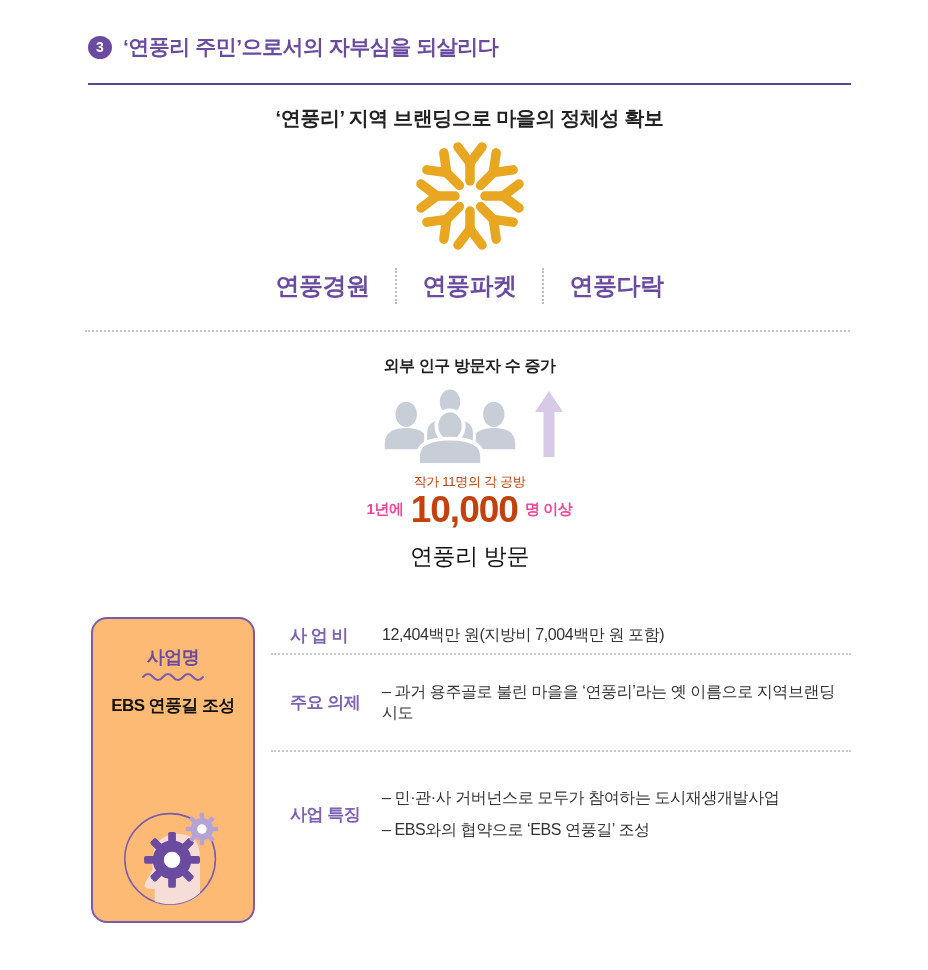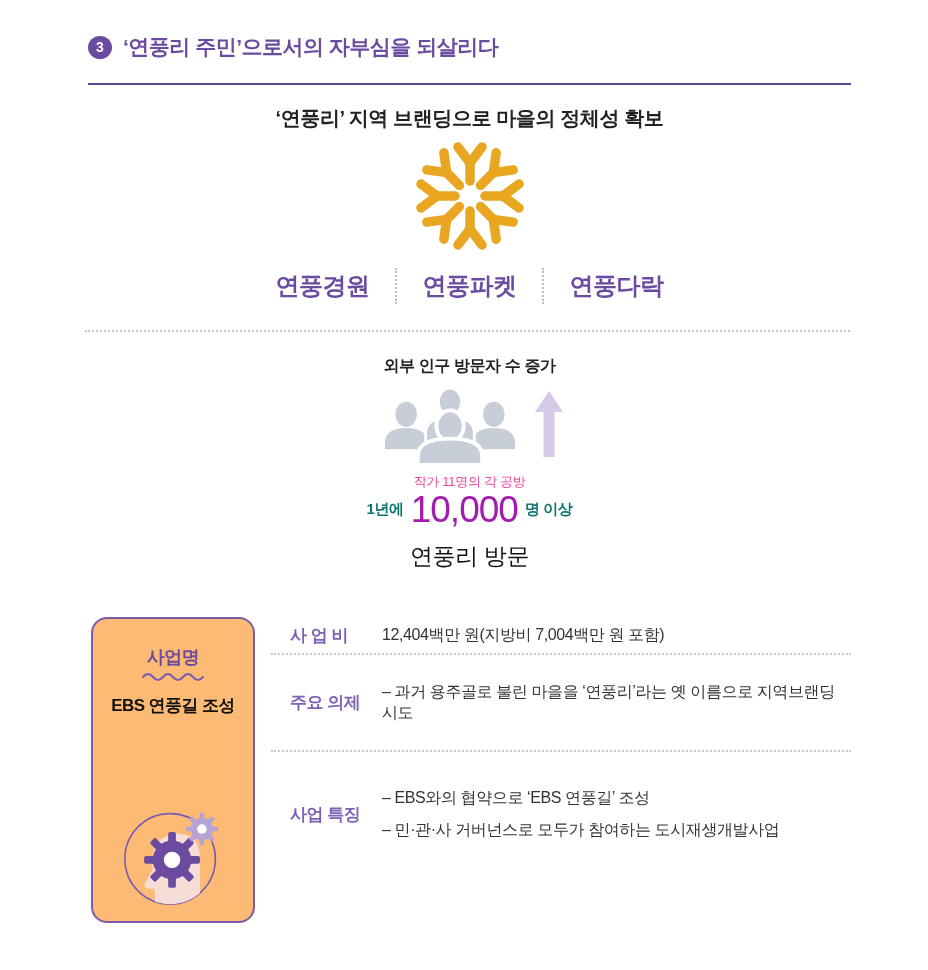--- a/index.html
+++ b/index.html
@@ -28,24 +28,24 @@
   .logo-wrap { top:134px; display:flex; justify-content:center; }
 
   .brands { top:268px; display:flex; justify-content:center; align-items:center; }
   .brand { width:145px; font-size:24px; font-weight:bold; color:#6a4b9f; letter-spacing:-0.5px; text-align:center; }
   .vsep { width:0; height:36px; border-left:2px dotted #bdbdbd; }
 
   .dotted-rule { position:absolute; top:330px; left:85px; right:78px; border-top:2px dotted #c6c6c6; }
 
   .visitors-caption { top:356px; font-size:16px; font-weight:bold; color:#222; letter-spacing:-0.4px; }
   .vis-graphic { top:386px; display:flex; justify-content:center; align-items:flex-start; gap:12px; }
-  .vis-note { top:473px; font-size:13px; color:#ec4899; letter-spacing:-0.3px; }
+  .vis-note { top:473px; font-size:13px; color:#c2410c; letter-spacing:-0.3px; }
   .stat-line { top:491px; display:flex; justify-content:center; align-items:center; gap:7px; }
-  .stat-side { font-size:15px; font-weight:bold; color:#0f766e; letter-spacing:-0.4px; }
-  .stat-big { font-size:37px; font-weight:normal; color:#a21caf; letter-spacing:-1px; line-height:1; }
+  .stat-side { font-size:15px; font-weight:bold; color:#ec4899; letter-spacing:-0.4px; }
+  .stat-big { font-size:37px; font-weight:bold; color:#c2410c; letter-spacing:-1px; line-height:1; }
   .stat-caption { top:541px; font-size:23px; font-weight:normal; color:#111; letter-spacing:-0.4px; }
 
   
   .project-card {
     position:absolute; left:91px; top:617px; width:164px; height:306px;
     border:2px solid #7a5caf; border-radius:16px; background:#fdba74; text-align:center;
   }
   .badge { display:block; margin-top:26px; font-size:18px; font-weight:bold; color:#6a4b9f; letter-spacing:-0.5px; }
   .wavy { display:block; margin:3px auto 0; }
   .project-name { margin-top:13px; font-size:17px; font-weight:bold; color:#111; letter-spacing:-0.6px; }
@@ -178,19 +178,19 @@
       <span class="lbl">사 업 비</span>
       <span class="val">12,404백만 원(지방비 7,004백만 원 포함)</span>
     </div>
     <div class="drow r3 sep">
       <span class="lbl">주요 의제</span>
       <span class="val">– 과거 용주골로 불린 마을을 ‘연풍리’라는 옛 이름으로 지역브랜딩 시도</span>
     </div>
     <div class="drow r4">
       <span class="lbl">사업 특징</span>
       <div class="val-lines">
+        <p>– 민·관·사 거버넌스로 모두가 참여하는 도시재생개발사업</p>
         <p>– EBS와의 협약으로 ‘EBS 연풍길’ 조성</p>
-        <p>– 민·관·사 거버넌스로 모두가 참여하는 도시재생개발사업</p>
       </div>
     </div>
   </div>
 
 </div>
 
 </body></html>

